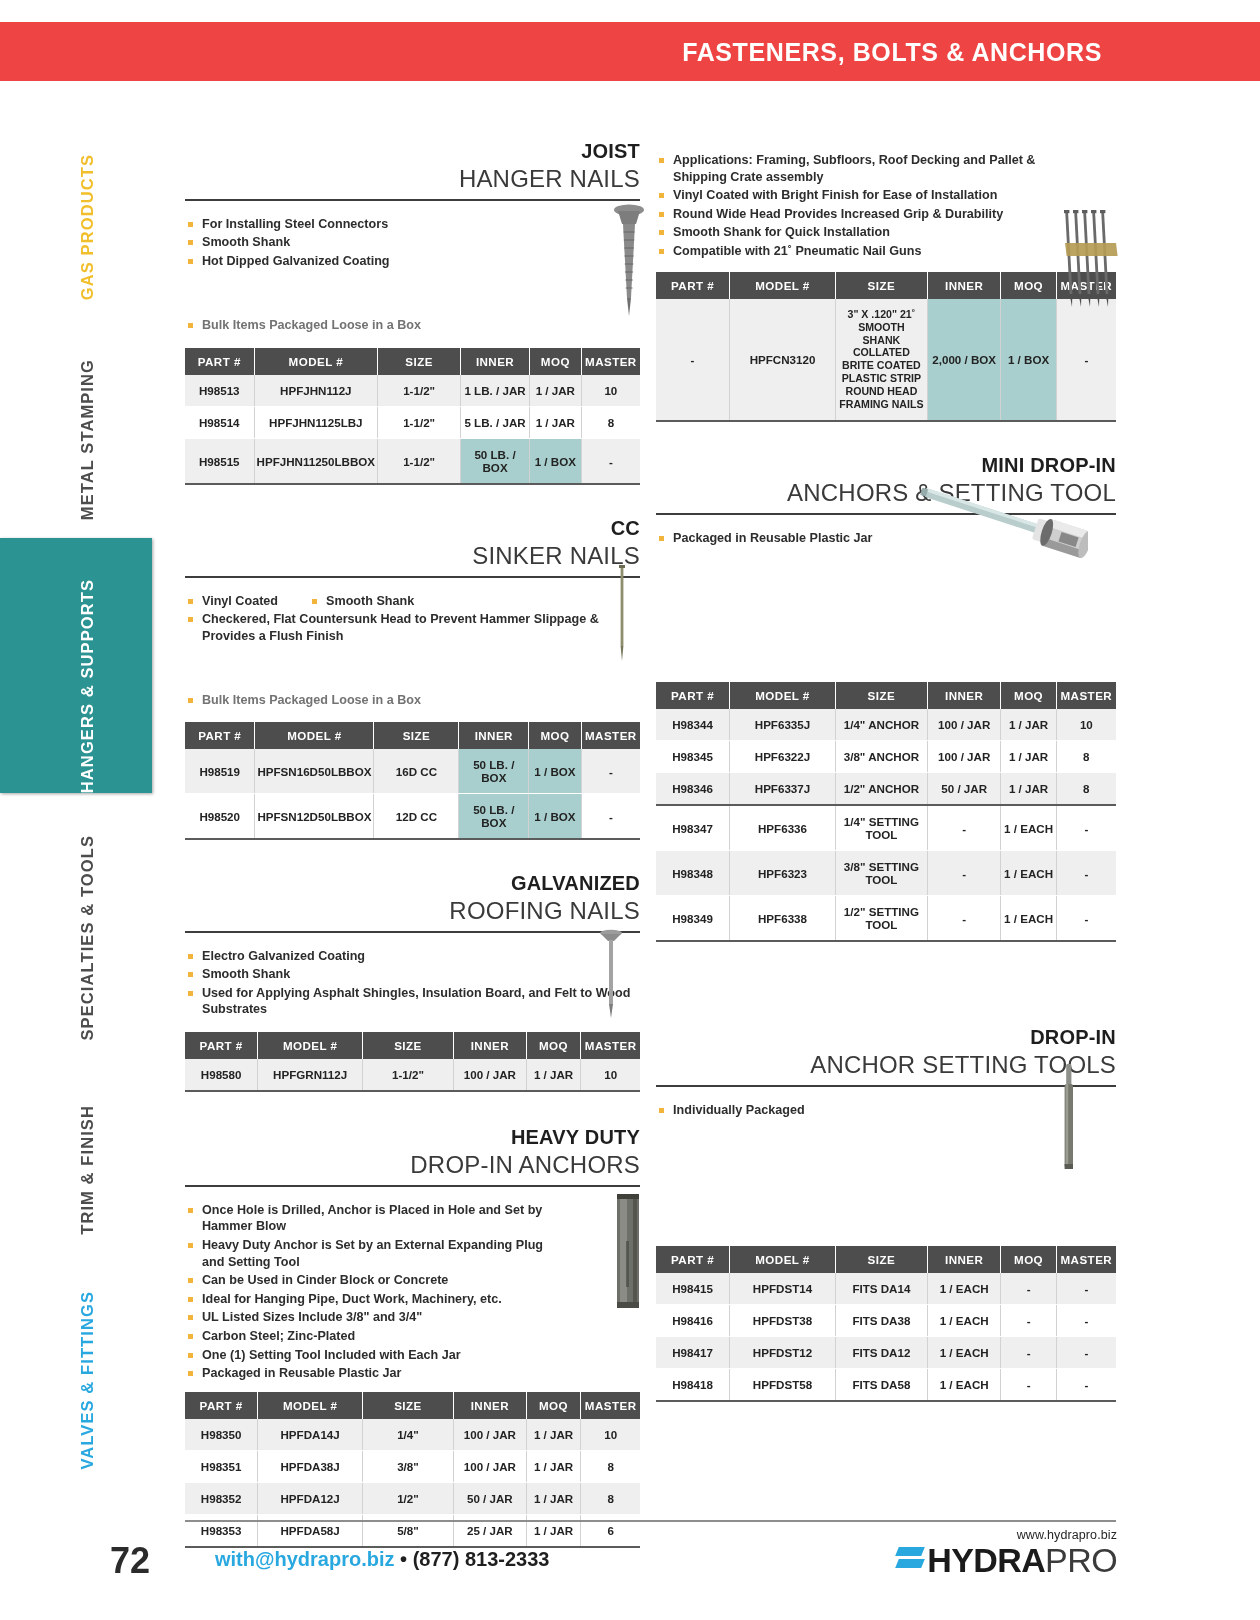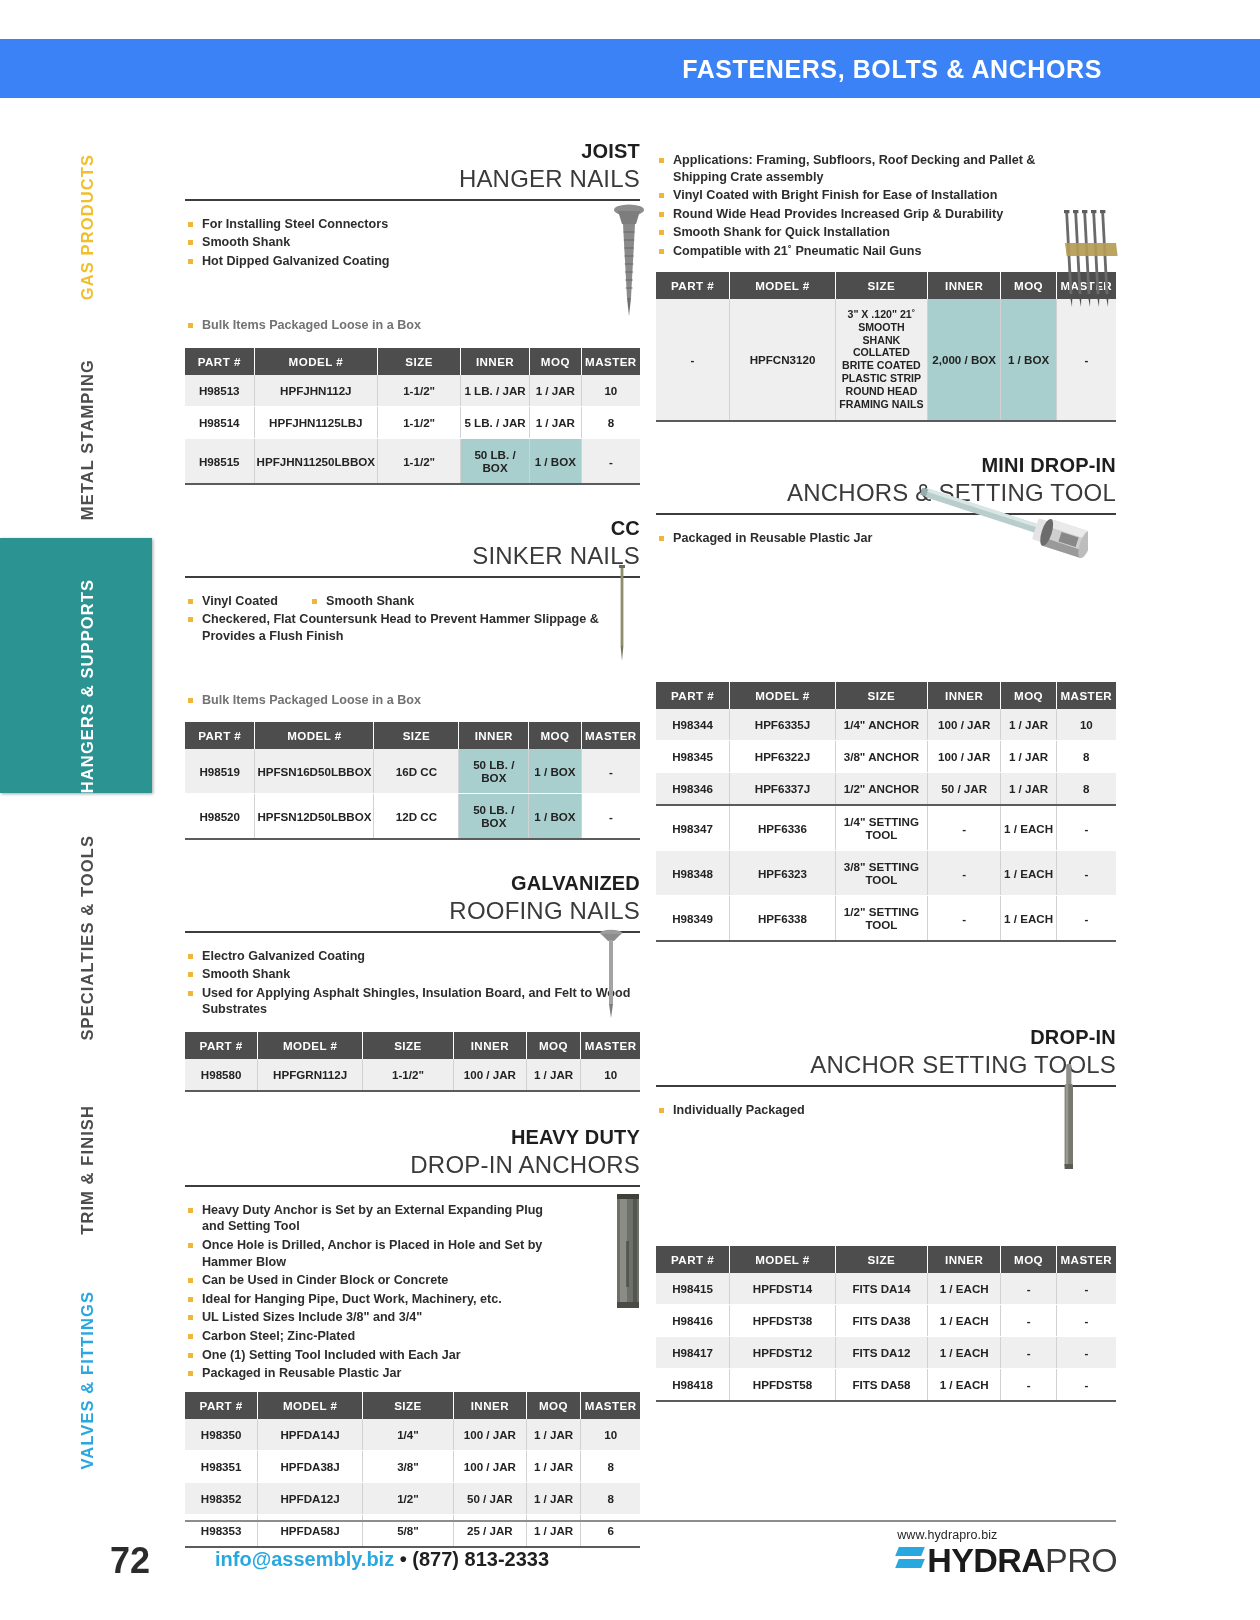--- a/index.html
+++ b/index.html
@@ -6,22 +6,22 @@
   html, body {
     width: 1260px; height: 1620px;
     background: #ffffff;
     font-family: "Liberation Sans", sans-serif;
     color: #2a2a2a;
     overflow: hidden;
   }
 
   
   .banner {
-    position: absolute; left: 0; top: 39px; width: 1260px; height: 59px;
-    background: #3b82f6;
+    position: absolute; left: 0; top: 22px; width: 1260px; height: 59px;
+    background: #ef4444;
   }
   .banner-title {
     position: absolute; right: 158px; top: 50%; transform: translateY(-50%);
     color: #ffffff; font-size: 25px; font-weight: bold; letter-spacing: 0.6px;
     white-space: nowrap;
   }
 
   
   .rail { position: absolute; left: 0; top: 90px; width: 160px; height: 1400px; }
   .rail-tab {
@@ -85,21 +85,21 @@
 
   
   .prodimg { position: absolute; }
 
   
   .foot-rule { position: absolute; left: 185px; top: 1520px; width: 931px; border-top: 2.5px solid #8d8d8d; }
   .pageno { position: absolute; left: 110px; top: 1540px; font-size: 36px; font-weight: bold; color: #2b2b2b; }
   .footcontact { position: absolute; left: 215px; top: 1548px; font-size: 20px; font-weight: bold; white-space: nowrap; }
   .footcontact .mail { color: #29a8e0; }
   .footcontact .tel { color: #1f1f1f; }
-  .logo-wrap { position: absolute; right: 143px; top: 1528px; }
+  .logo-wrap { position: absolute; right: 143px; top: 1528px; text-align: right; }
   .logo-url { font-size: 12.5px; color: #262626; margin-bottom: 1px; letter-spacing: .1px; }
   .logo-row { display: flex; align-items: center; }
   .logo-mark { width: 28px; height: 30px; position: relative; margin-right: 2px; }
   .logo-mark i { position: absolute; left: 0; background: #29a8e0; display: block; }
   .logo-text { font-size: 34px; font-weight: bold; letter-spacing: -0.6px; line-height: 1; color: #1b1b1b; }
   .logo-text .pro { font-weight: normal; color: #3b3b3b; }
 </style>
 </head>
 <body>
 
@@ -330,25 +330,25 @@
 
   <div class="section" style="position:relative; margin-top:34px;">
     <div class="sec-head">
       <div class="sec-title1">HEAVY DUTY</div>
       <div class="sec-title2">DROP-IN ANCHORS</div>
       <div class="sec-rule"></div>
     </div>
     <div class="bullets" style="width:370px;">
         <div class="bullet">
           <span class="sq"></span>
+          <span>Once Hole is Drilled, Anchor is Placed in Hole and Set by Hammer Blow</span>
+        </div>
+        <div class="bullet">
+          <span class="sq"></span>
           <span>Heavy Duty Anchor is Set by an External Expanding Plug and Setting Tool</span>
-        </div>
-        <div class="bullet">
-          <span class="sq"></span>
-          <span>Once Hole is Drilled, Anchor is Placed in Hole and Set by Hammer Blow</span>
         </div>
         <div class="bullet">
           <span class="sq"></span>
           <span>Can be Used in Cinder Block or Concrete</span>
         </div>
         <div class="bullet">
           <span class="sq"></span>
           <span>Ideal for Hanging Pipe, Duct Work, Machinery, etc.</span>
         </div>
         <div class="bullet">
@@ -665,21 +665,21 @@
             </tr>
           </tbody>
         </table>
     </div>
   </div>
 </div>
 
 <div class="foot-rule"></div>
 <div class="pageno">72</div>
 <div class="footcontact">
-  <span class="mail">info@assembly.biz</span><span class="tel"> • </span><span class="tel">(877) 813-2333</span>
+  <span class="mail">with@hydrapro.biz</span><span class="tel"> • </span><span class="tel">(877) 813-2333</span>
 </div>
 <div class="logo-wrap">
   <div class="logo-url">www.hydrapro.biz</div>
   <div class="logo-row">
     <div class="logo-mark">
       <i style="top:2px; width:26px; height:9px; transform:skewX(-22deg);"></i>
       <i style="top:14px; width:26px; height:9px; transform:skewX(-22deg);"></i>
     </div>
     <div class="logo-text"><span>HYDRA</span><span class="pro">PRO</span></div>
   </div>

